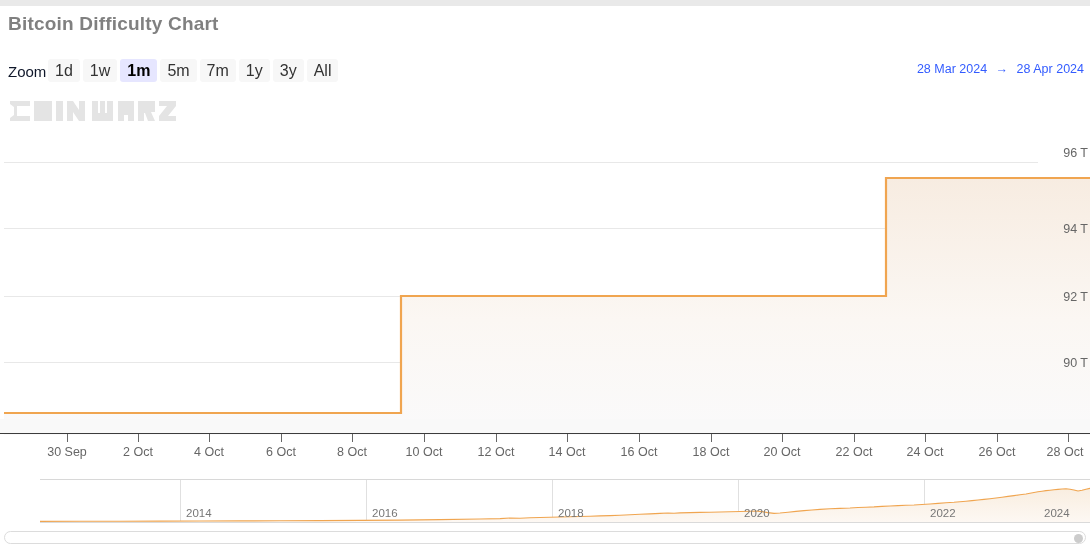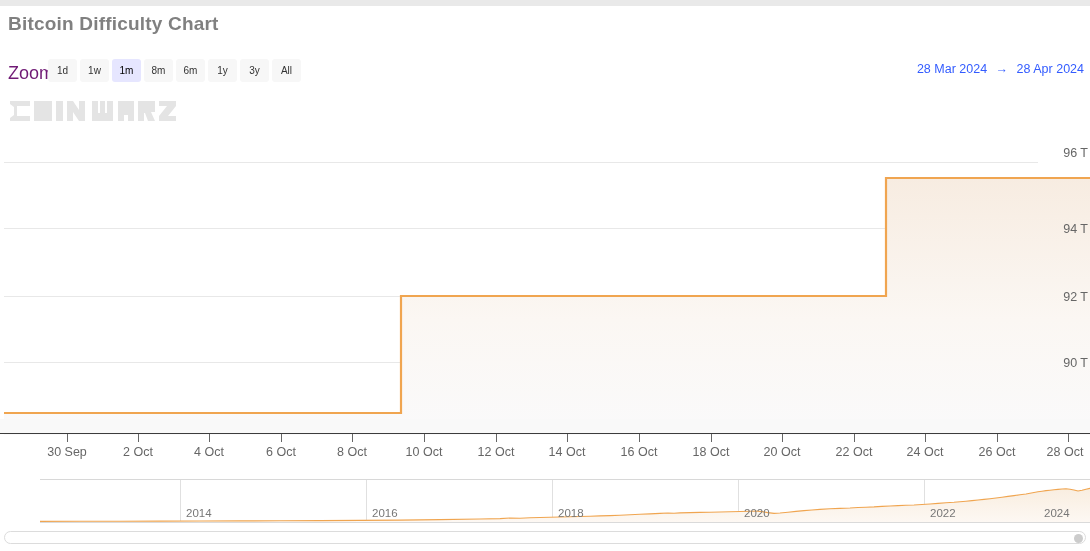--- a/index.html
+++ b/index.html
@@ -32,40 +32,40 @@
     white-space: nowrap;
   }
 
   
   .rangesel {
     position: absolute; left: 0; top: 59px;
     width: 1090px; height: 26px;
   }
   .rangesel-label {
     position: absolute; left: 8px; top: 4px;
-    font-size: 18px; color: #701a75;
+    font-size: 15px; color: #0f172a;
   }
   .zoom-buttons {
     position: absolute; left: 48px; top: 0px;
     display: flex; gap: 3px;
   }
   .zbtn {
     min-width: 29px; height: 23px;
     background: #f7f7f7;
     border-radius: 3px;
     display: flex; align-items: center; justify-content: center;
-    font-size: 10px; color: #333;
+    font-size: 16px; color: #333;
     padding: 0 7px;
     cursor: pointer;
     user-select: none;
   }
   .zbtn.active {
     background: #e6e6ff;
     color: #000;
-    font-weight: normal;
+    font-weight: bold;
   }
   .daterange {
     position: absolute; right: 6px; top: 3px;
     font-size: 12.5px; color: #335cff;
     white-space: nowrap;
   }
   .daterange .dr-input { cursor: pointer; }
   .daterange .dr-arrow { color: #335cff; padding: 0 5px; }
 
   
@@ -131,22 +131,22 @@
 
   <div class="chart-title">Bitcoin Difficulty Chart</div>
 
   <div class="rangesel">
     <span class="rangesel-label">Zoom</span>
 
     <div class="zoom-buttons">
       <div class="zbtn">1d</div>
       <div class="zbtn">1w</div>
       <div class="zbtn active">1m</div>
-      <div class="zbtn">8m</div>
-      <div class="zbtn">6m</div>
+      <div class="zbtn">5m</div>
+      <div class="zbtn">7m</div>
       <div class="zbtn">1y</div>
       <div class="zbtn">3y</div>
       <div class="zbtn">All</div>
     </div>
 
     <div class="daterange">
       <span class="dr-input">28 Mar 2024</span>
       <span class="dr-arrow">→</span>
       <span class="dr-input">28 Apr 2024</span>
     </div>

